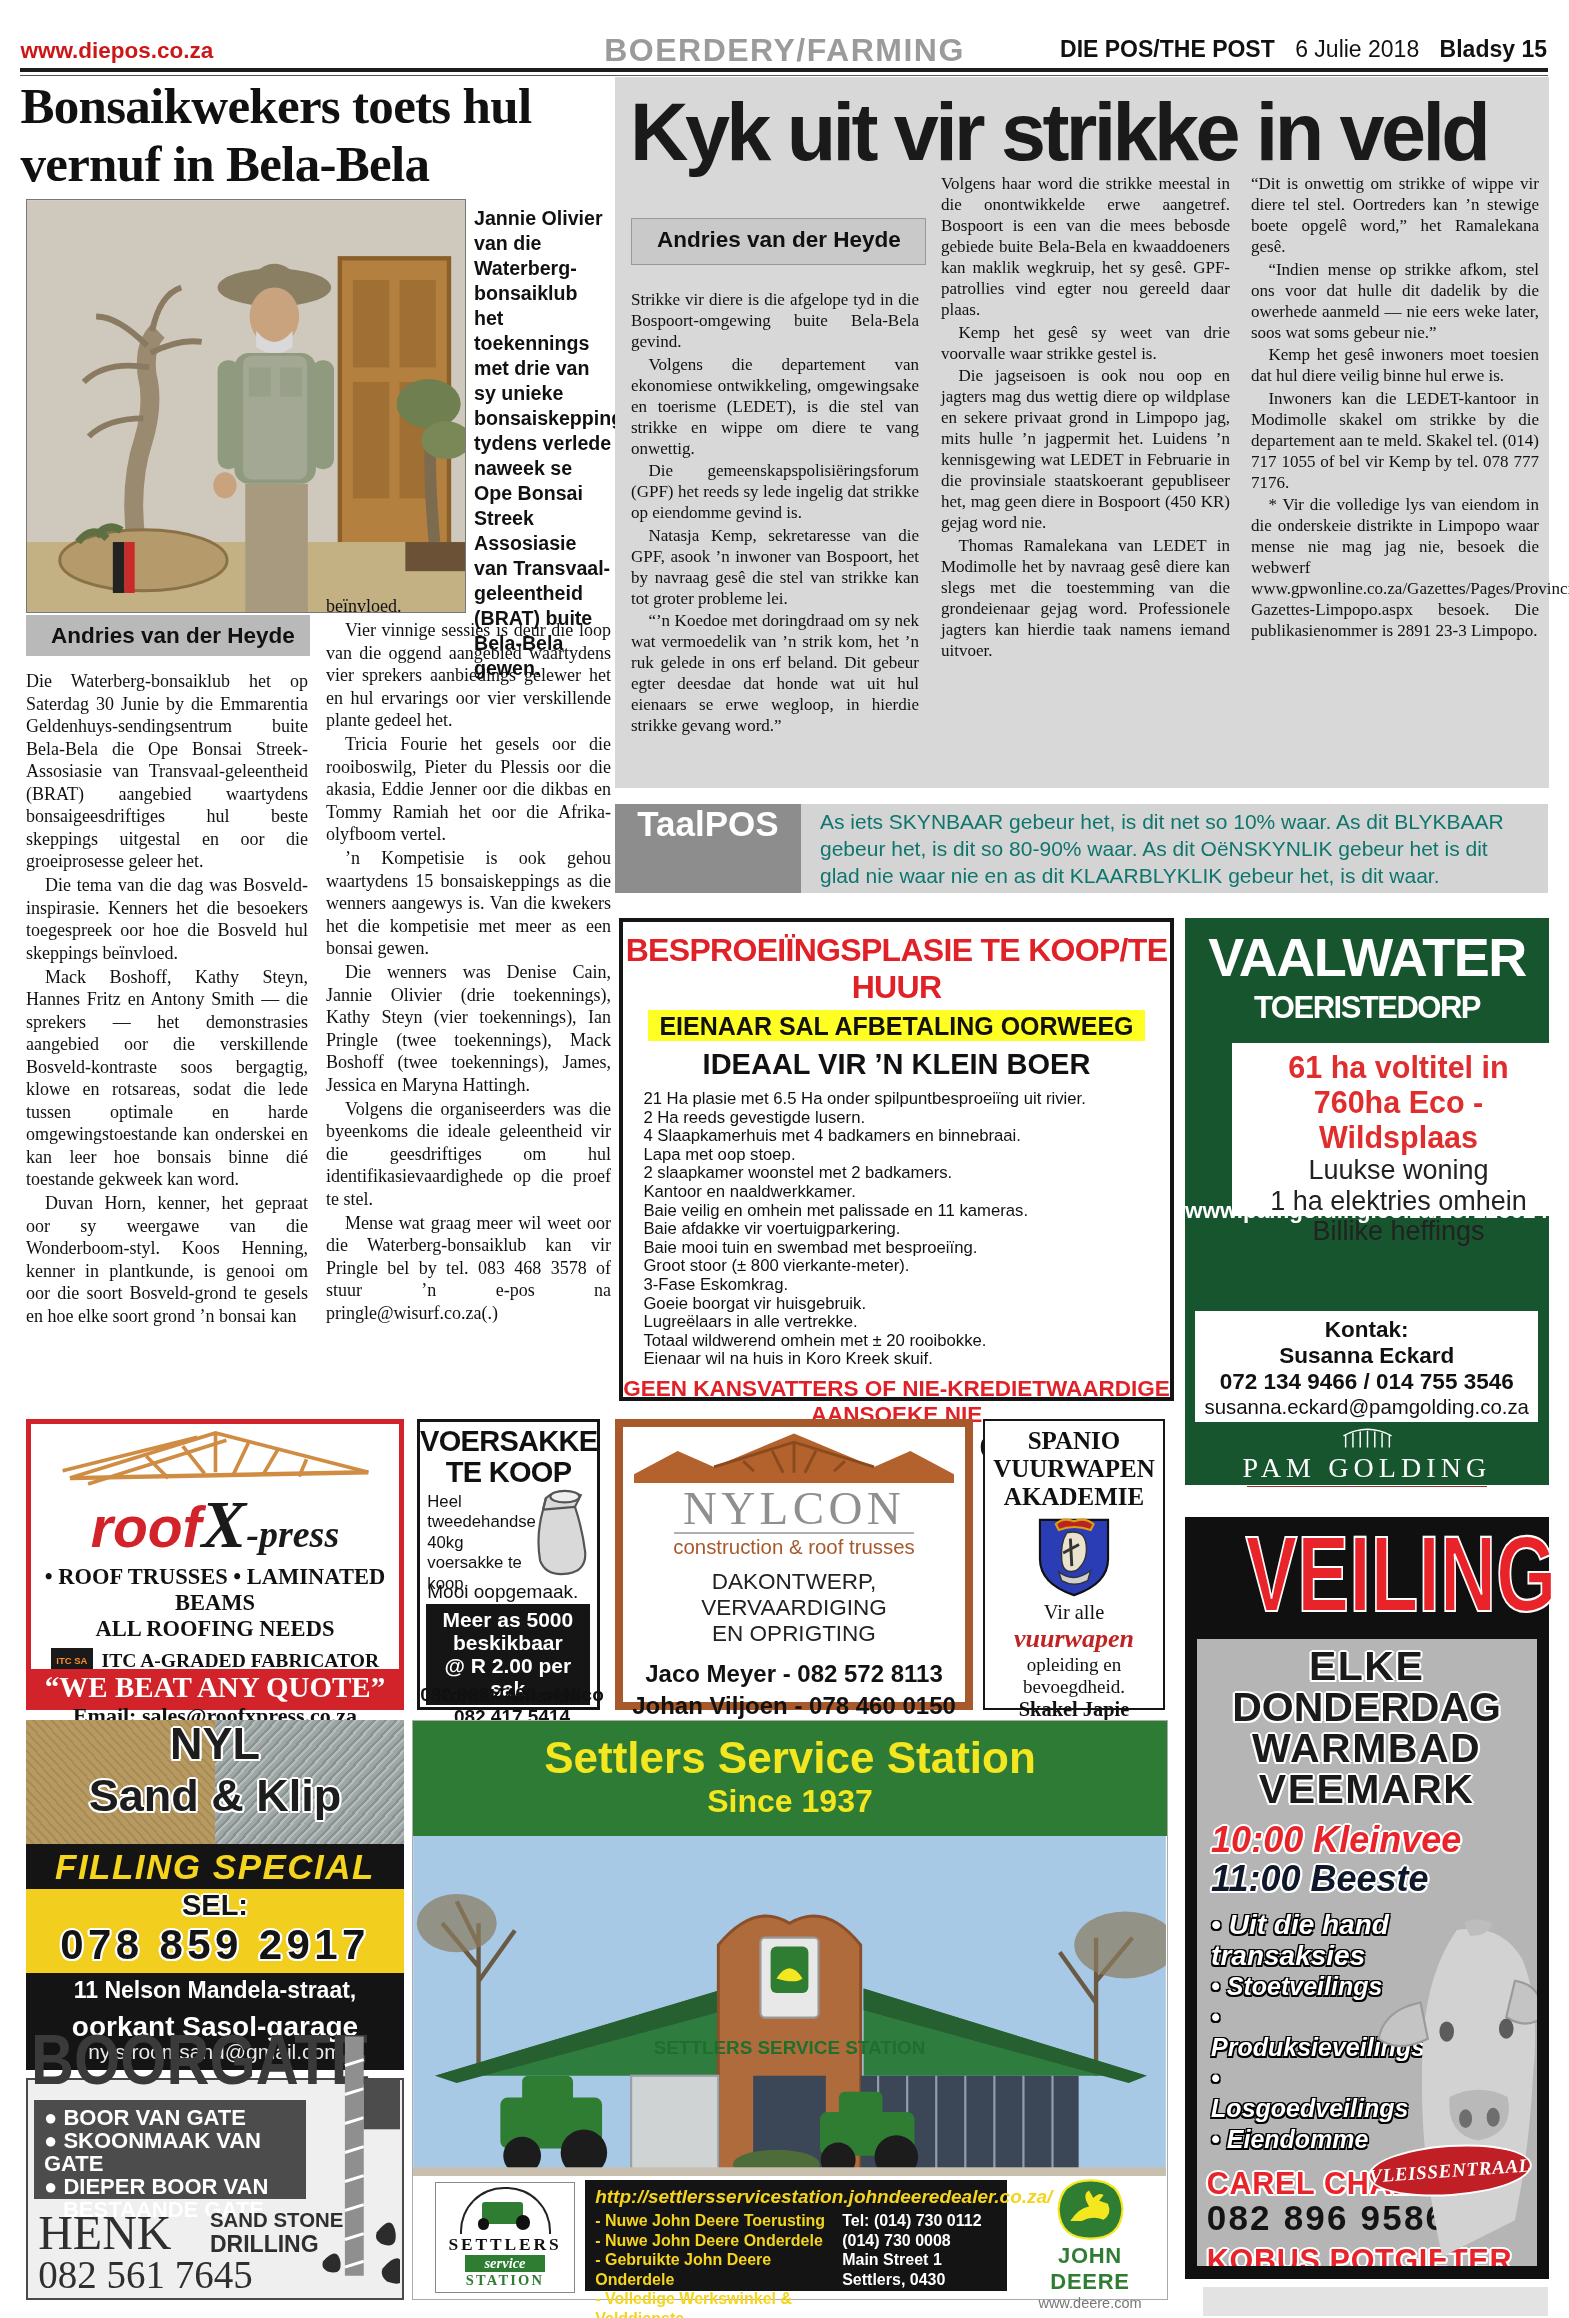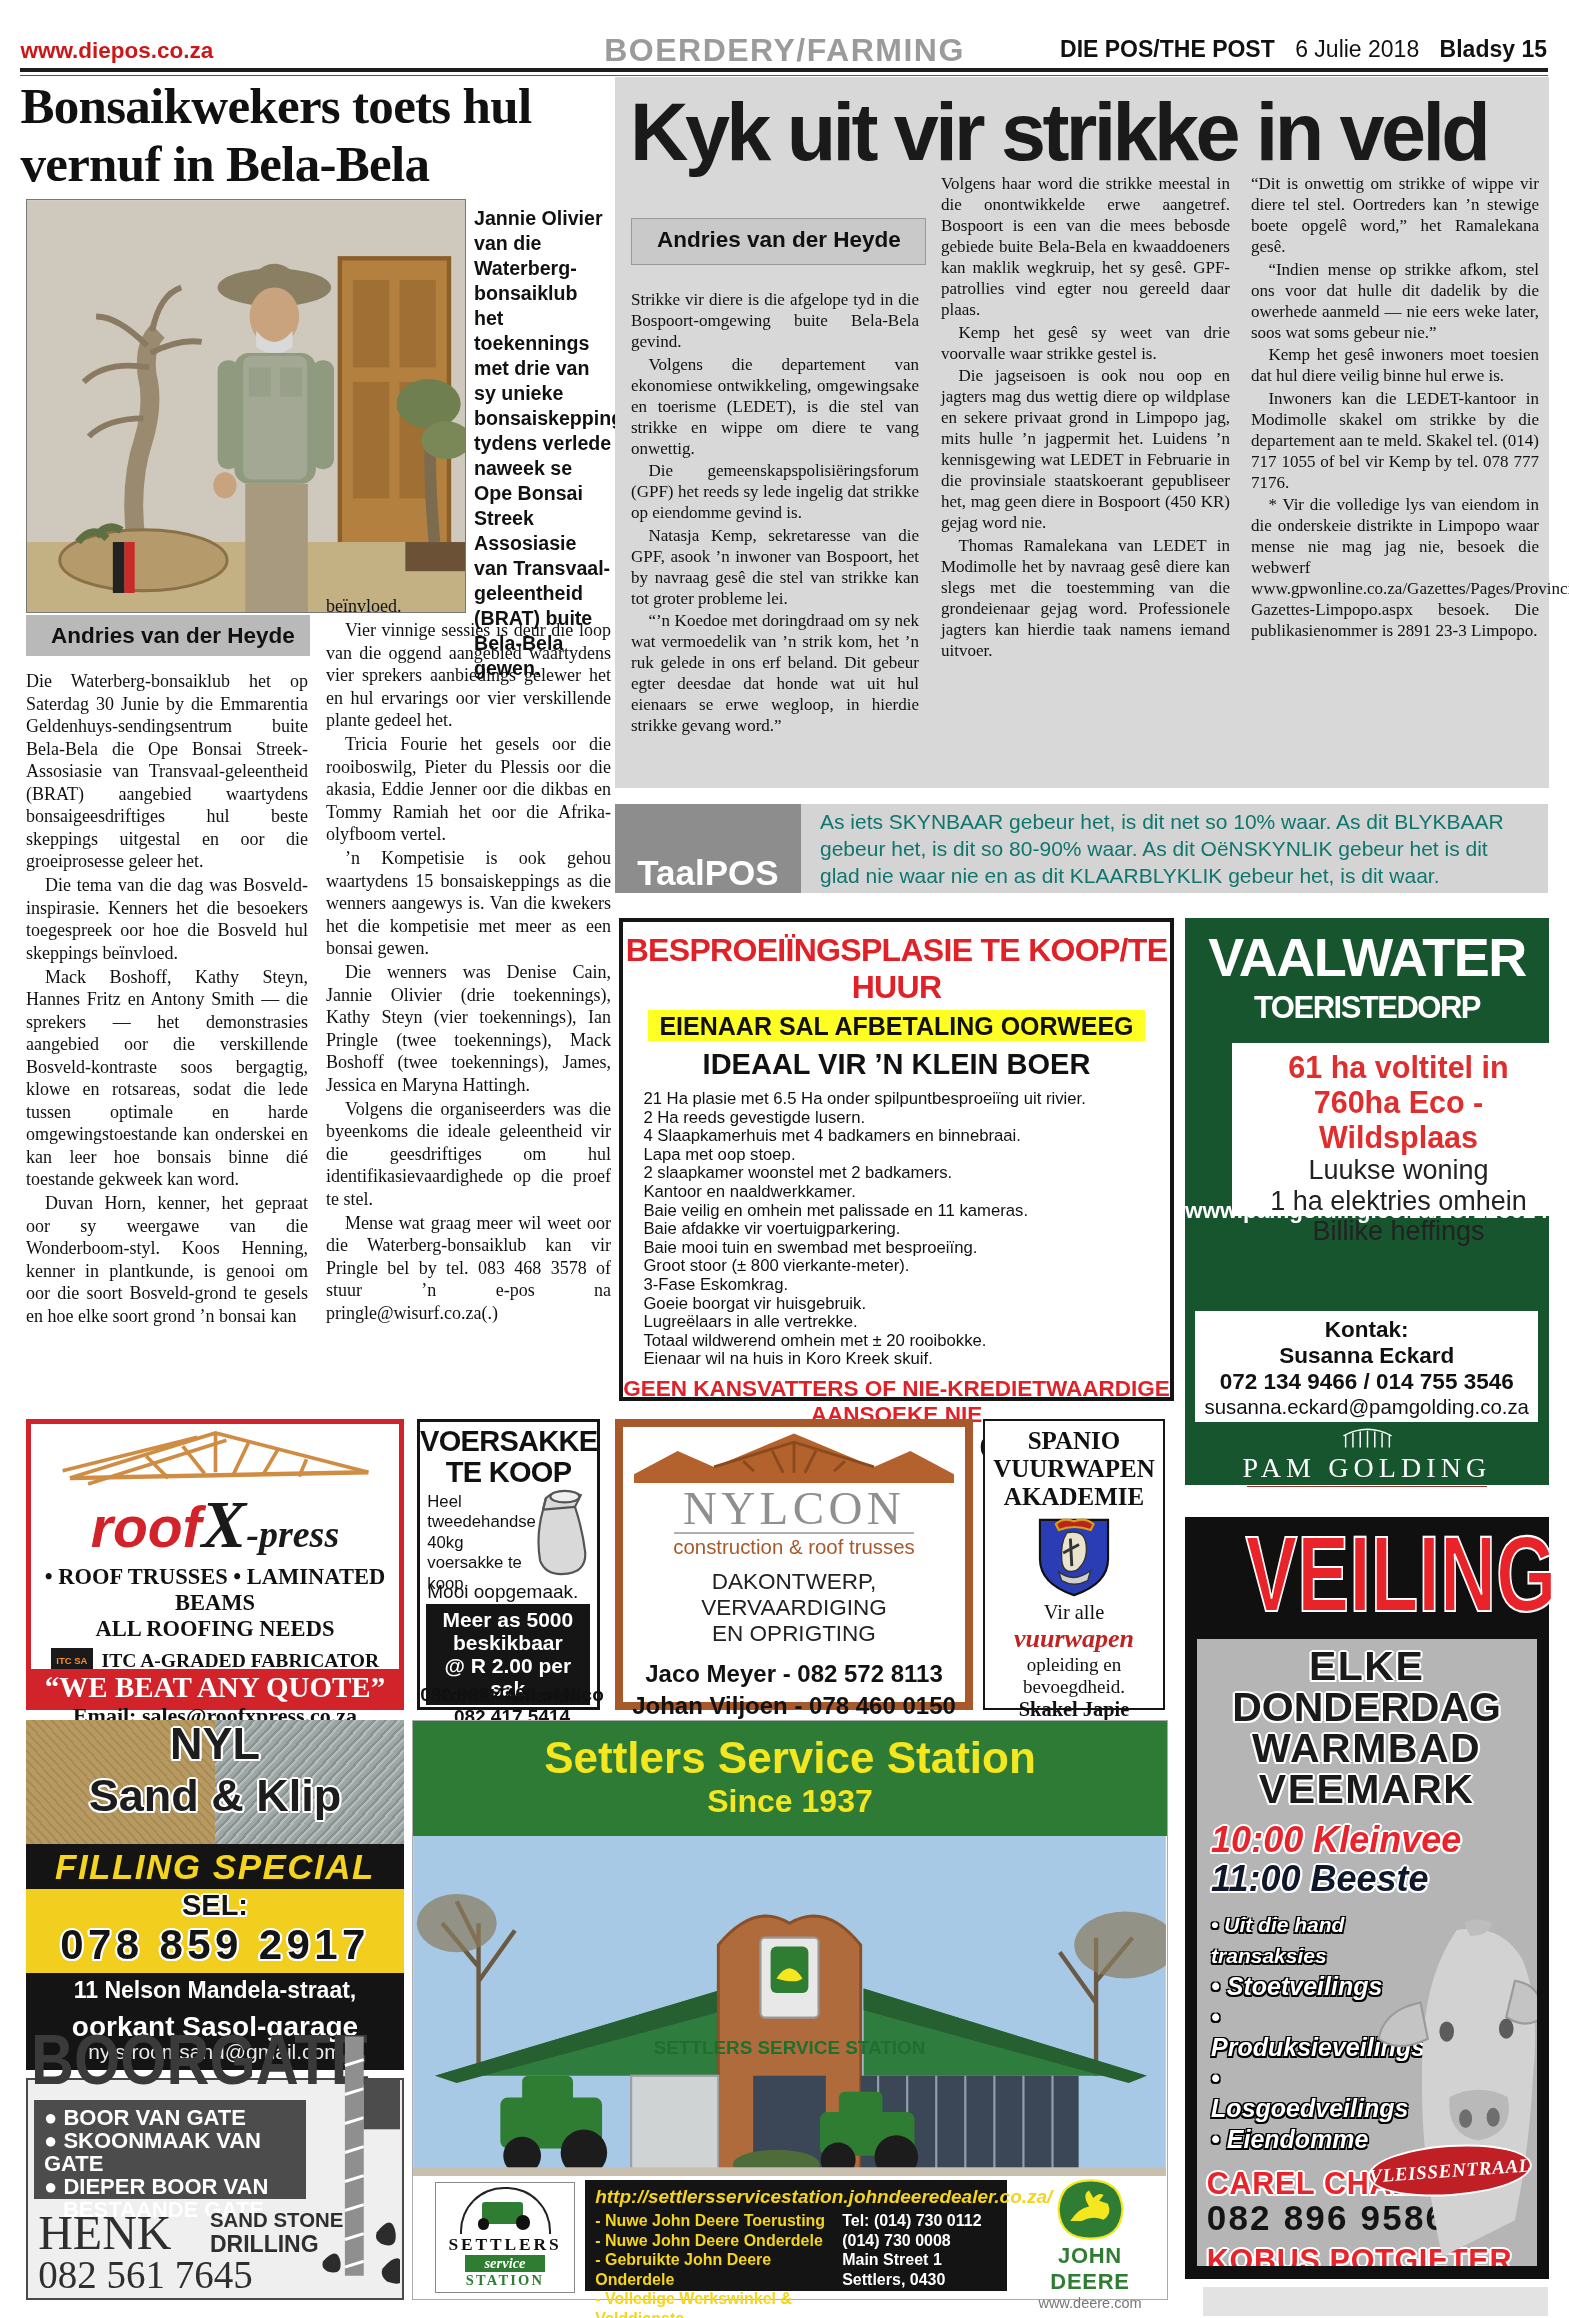--- a/index.html
+++ b/index.html
@@ -121,21 +121,21 @@
     <p class="art2">Thomas Ramalekana van LEDET in Modimolle het by navraag gesê diere kan slegs met die toestemming van die grondeienaar gejag word. Professionele jagters kan hierdie taak namens iemand uitvoer.</p>
   </div>
   <div class="abs" style="left:1251px;top:173px;width:288px;height:608px;">
     <p class="art2 f">“Dit is onwettig om strikke of wippe vir diere tel stel. Oortreders kan ’n stewige boete opgelê word,” het Ramalekana gesê.</p>
     <p class="art2">“Indien mense op strikke afkom, stel ons voor dat hulle dit dadelik by die owerhede aanmeld — nie eers weke later, soos wat soms gebeur nie.”</p>
     <p class="art2">Kemp het gesê inwoners moet toesien dat hul diere veilig binne hul erwe is.</p>
     <p class="art2">Inwoners kan die LEDET-kantoor in Modimolle skakel om strikke by die departement aan te meld. Skakel tel. (014) 717 1055 of bel vir Kemp by tel. 078 777 7176.</p>
     <p class="art2">* Vir die volledige lys van eiendom in die onderskeie distrikte in Limpopo waar mense nie mag jag nie, besoek die webwerf www.gpwonline.co.za/Gazettes/Pages/Provincial-Gazettes-Limpopo.aspx besoek. Die publikasienommer is 2891 23-3 Limpopo.</p>
   </div>
 
-  <div class="abs" style="left:615px;top:804px;width:186px;height:89px;background:#8d8d8d;display:flex;align-items:flex-end;justify-content:center;">
+  <div class="abs" style="left:615px;top:804px;width:186px;height:89px;background:#8d8d8d;display:flex;align-items:flex-start;justify-content:center;">
     <span class="sans b w" style="font-size:35px;">TaalPOS</span>
   </div>
   <div class="abs" style="left:801px;top:804px;width:747px;height:89px;background:#d4d4d4;display:flex;align-items:center;">
     <span class="sans" style="font-size:21px;line-height:27px;color:#0f766e;padding:0 19px;">As iets SKYNBAAR gebeur het, is dit net so 10% waar. As dit BLYKBAAR gebeur het, is dit so 80-90% waar. As dit OëNSKYNLIK gebeur het is dit glad nie waar nie en as dit KLAARBLYKLIK gebeur het, is dit waar.</span>
   </div>
 
   <div class="abs adborder" style="left:619px;top:918px;width:555px;height:483px;border:4.4px solid #151515;">
     <div class="sans b c" style="margin-top:10.2px;font-size:32px;color:#e02128;letter-spacing:-0.7px;">BESPROEIÏNGSPLASIE TE KOOP/TE HUUR</div>
     <div class="c" style="margin-top:5.8px;">
       <span class="sans b" style="background:#ffff24;font-size:25px;padding:1.5px 11.6px;">EIENAAR SAL AFBETALING OORWEEG</span>
@@ -418,21 +418,21 @@
       <span class="sans b scx" style="font-size:108px;line-height:108px;color:#e8232a;transform:scaleX(.72);transform-origin:center;-webkit-text-stroke:2.2px #fff;">VEILING</span>
     </div>
     <div class="abs" style="left:11.6px;top:122px;width:340px;height:627px;background:#b5b5b5;overflow:hidden;">
       <div class="sans b c ow" style="margin-top:7.3px;font-size:41px;line-height:41px;color:#1a1a1a;letter-spacing:1.5px;">ELKE</div>
       <div class="sans b c ow" style="font-size:41px;line-height:41px;color:#1a1a1a;">DONDERDAG</div>
       <div class="sans b c ow" style="font-size:41px;line-height:41px;color:#1a1a1a;letter-spacing:1.5px;">WARMBAD</div>
       <div class="sans b c ow" style="font-size:41px;line-height:41px;color:#1a1a1a;letter-spacing:1.5px;">VEEMARK</div>
       <div class="sans b i ow" style="margin:10.2px 0 0 14.5px;font-size:36px;line-height:39px;color:#e8232a;">10:00 Kleinvee</div>
       <div class="sans b i ow" style="margin-left:14.5px;font-size:36px;line-height:39px;color:#0f172a;">11:00 Beeste</div>
       <div style="margin:11.6px 0 0 14.5px;width:204px;">
-        <div class="sans b i ok w" style="font-size:21px;line-height:30.5px;"><span>• </span><span>Uit die hand transaksies</span></div>
+        <div class="sans b i ok w" style="font-size:28px;line-height:30.5px;"><span>• </span><span>Uit die hand transaksies</span></div>
         <div class="sans b i ok w" style="font-size:25px;line-height:30.5px;"><span>• </span><span>Stoetveilings</span></div>
         <div class="sans b i ok w" style="font-size:25px;line-height:30.5px;"><span>• </span><span>Produksieveilings</span></div>
         <div class="sans b i ok w" style="font-size:25px;line-height:30.5px;"><span>• </span><span>Losgoedveilings</span></div>
         <div class="sans b i ok w" style="font-size:25px;line-height:30.5px;"><span>• </span><span>Eiendomme</span></div>
       </div>
       <div class="sans b ow" style="margin:13px 0 0 10.2px;font-size:30.5px;line-height:32px;color:#e8232a;letter-spacing:0.7px;">CAREL CHALMERS</div>
       <div class="sans b" style="margin-left:10.2px;font-size:35px;line-height:38px;color:#141414;letter-spacing:2.2px;">082 896 9586</div>
       <div class="sans b ow" style="margin:7.3px 0 0 10.2px;font-size:30.5px;line-height:32px;color:#e8232a;letter-spacing:0.7px;">KOBUS POTGIETER</div>
 
       <div class="abs" style="right:-7.3px;top:276px;">

